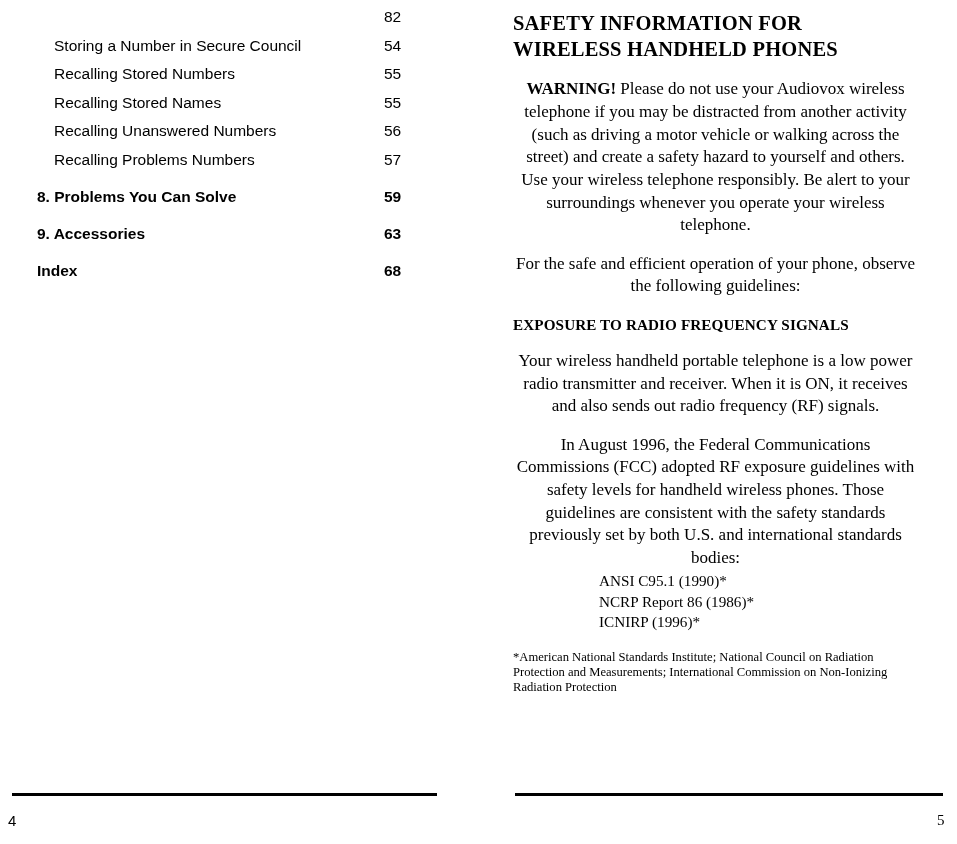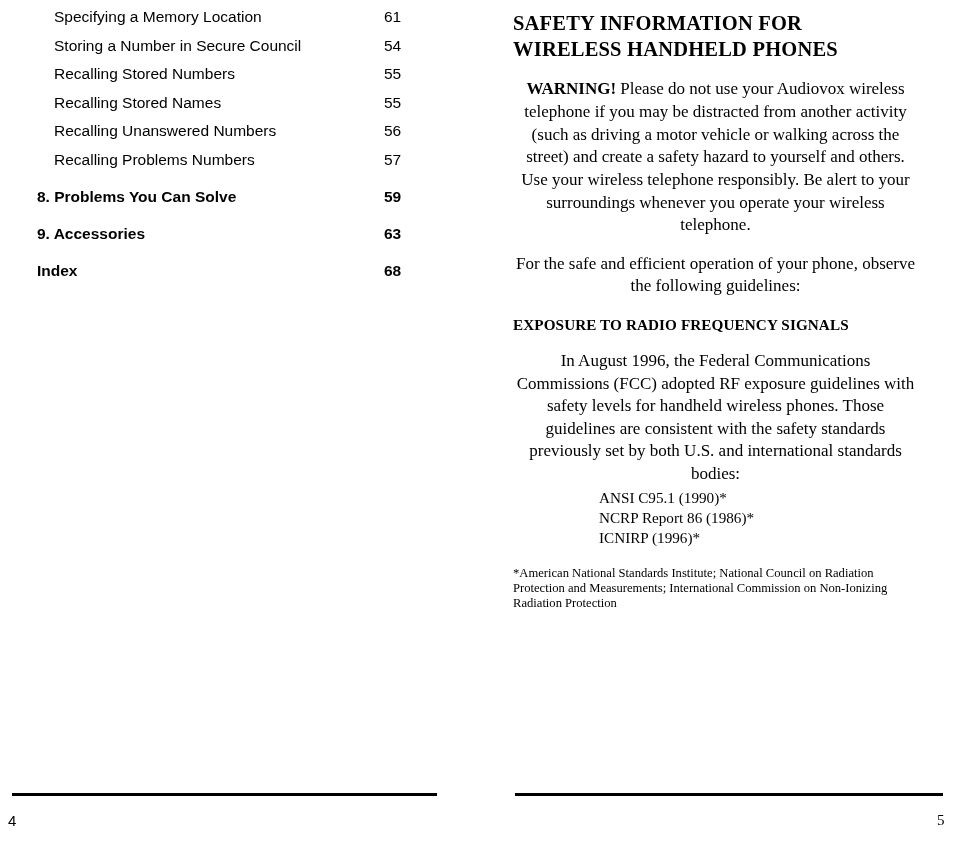--- a/index.html
+++ b/index.html
@@ -151,23 +151,22 @@
 </style>
 </head>
 <body>
 
 <div class="page">
 
   <div class="left-page">
     <div class="toc">
 
       <div class="toc-row sub">
-        <span class="label">Specifying a Memory Location</span>
-        <span class="spacer"></span>
-        <span class="page-num">61</span>
+        <span class="spacer"></span>
+        <span class="page-num">82</span>
       </div>
 
       <div class="toc-row sub">
         <span class="label">Storing a Number in Secure Council</span>
         <span class="spacer"></span>
         <span class="page-num">54</span>
       </div>
 
       <div class="toc-row sub">
         <span class="label">Recalling Stored Numbers</span>
@@ -220,20 +219,21 @@
   <div class="right-page">
 
     <h1 class="chapter-title">SAFETY INFORMATION FOR WIRELESS HANDHELD PHONES</h1>
 
     <p class="body-p"><span class="lead">WARNING!</span><span> Please do not use your Audiovox wireless telephone if you may be distracted from another activity (such as driving a motor vehicle or walking across the street) and create a safety hazard to yourself and others. Use your wireless telephone responsibly. Be alert to your surroundings whenever you operate your wireless telephone.</span></p>
 
     <p class="body-p">For the safe and efficient operation of your phone, observe the following guidelines:</p>
 
     <h2 class="subhead">EXPOSURE TO RADIO FREQUENCY SIGNALS</h2>
 
+    <p class="body-p">Your wireless handheld portable telephone is a low power radio transmitter and receiver. When it is ON, it receives and also sends out radio frequency (RF) signals.</p>
 
     <p class="body-p">In August 1996, the Federal Communications Commissions (FCC) adopted RF exposure guidelines with safety levels for handheld wireless phones. Those guidelines are consistent with the safety standards previously set by both U.S. and international standards bodies:</p>
 
     <ul class="std-list">
       <li>ANSI C95.1 (1990)*</li>
       <li>NCRP Report 86 (1986)*</li>
       <li>ICNIRP (1996)*</li>
     </ul>
 
     <p class="footnote">*American National Standards Institute; National Council on Radiation Protection and Measurements; International Commission on Non-Ionizing Radiation Protection</p>

